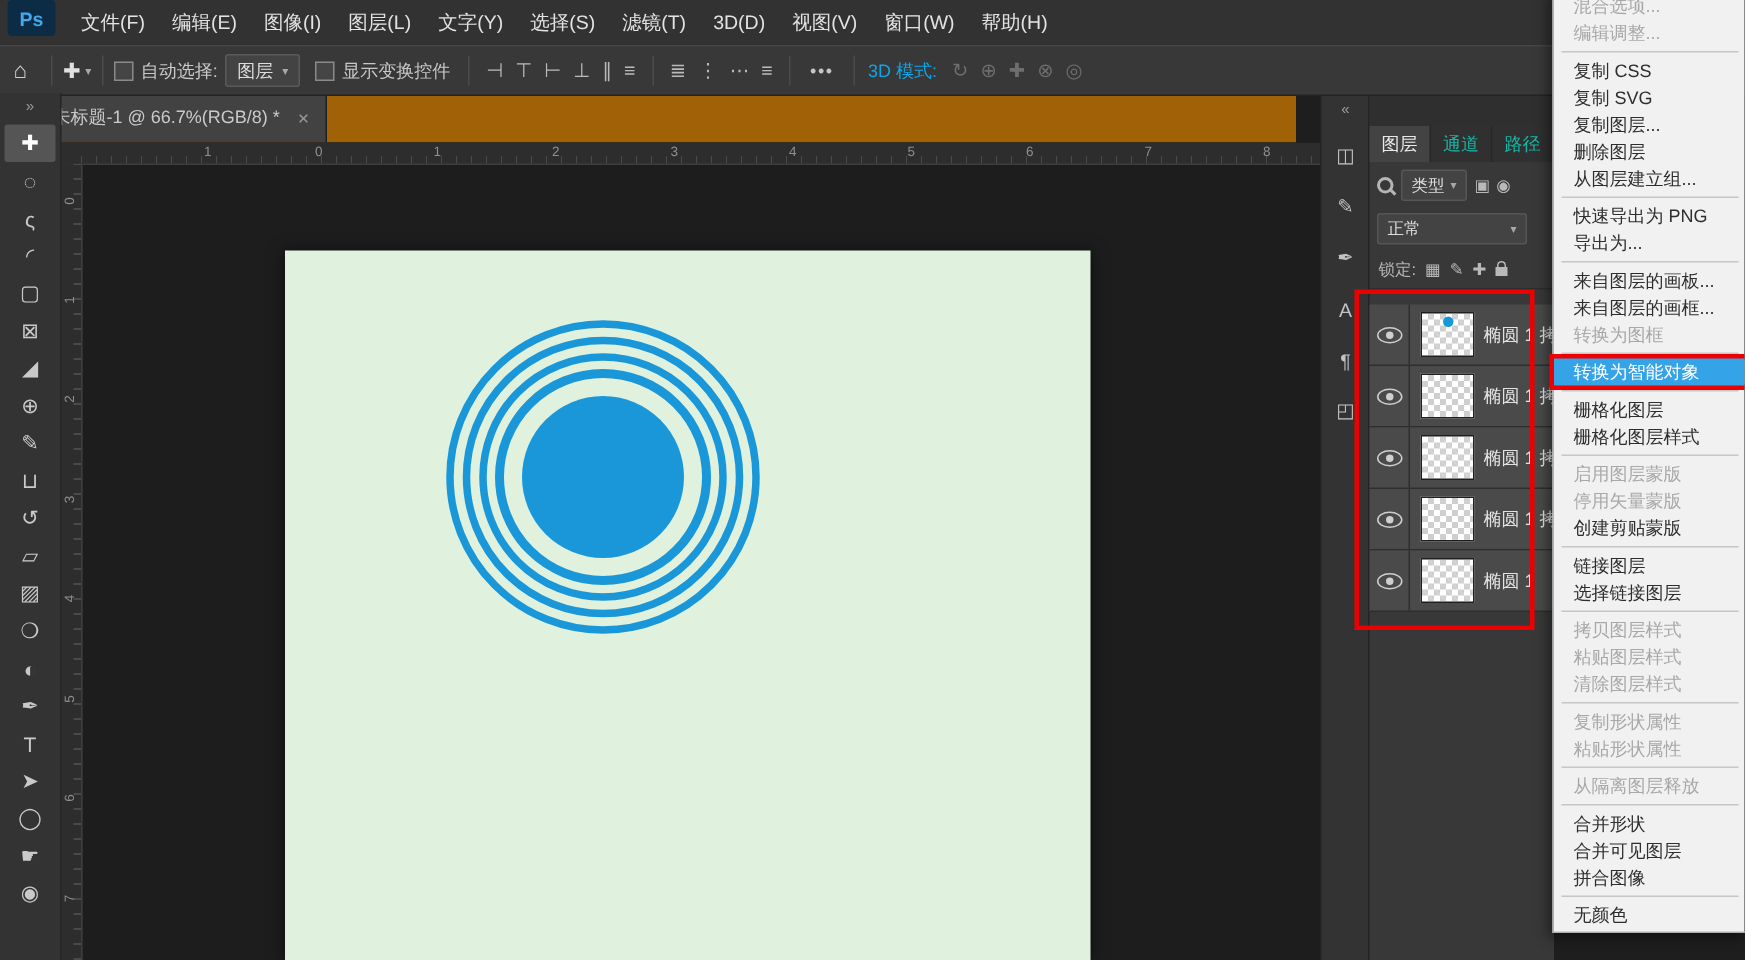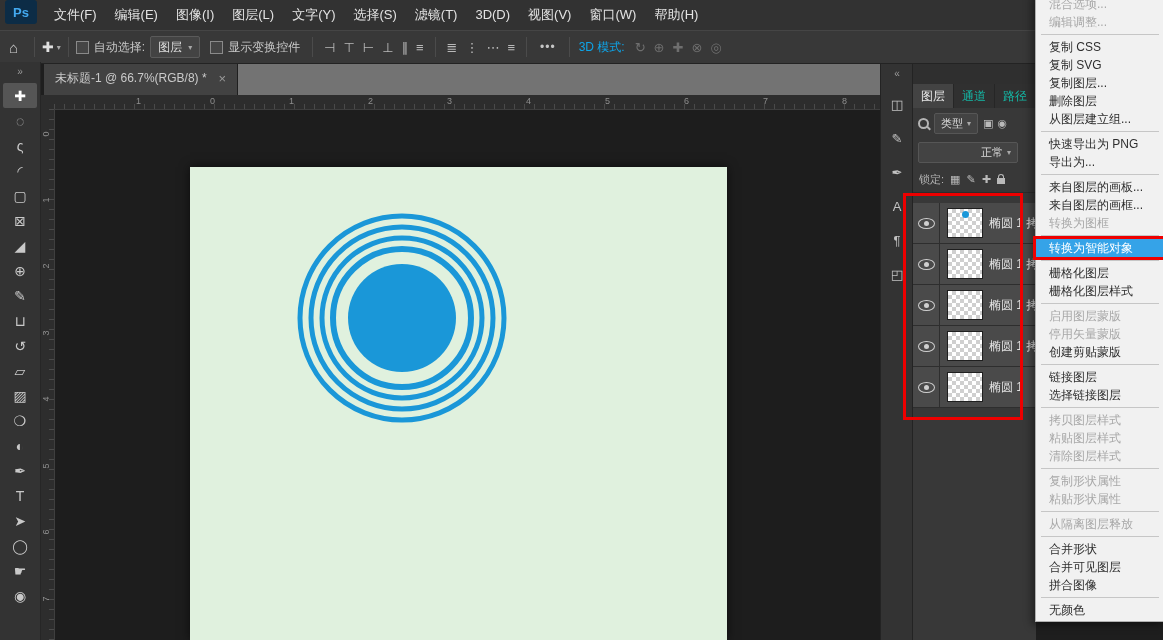--- a/index.html
+++ b/index.html
@@ -26,21 +26,21 @@
   .caret{font-size:8px;color:#a8a8a8;}
   .checkbox{display:inline-block;width:11px;height:11px;border:1px solid #8a8a8a;background:#454545;margin-right:5px;flex:none;}
   .ob-label{margin-right:5px;white-space:nowrap;}
   .dd{display:inline-flex;align-items:center;gap:6px;height:20px;padding:0 7px;background:#434343;
     border:1px solid #5a5a5a;border-radius:2px;color:#ddd;font-size:12px;white-space:nowrap;}
   .opt-icon{font-size:13px;color:#b9b9b9;margin:0 4px;}
   .opt-icon.dim{color:#6e6e6e;}
   .ob-3dlabel{color:#0ea5e9;margin:0 6px 0 2px;white-space:nowrap;}
   .ob-more{color:#c5c5c5;letter-spacing:1px;margin:0 6px;}
   
-  #tabbar{position:absolute;top:62px;left:44px;width:840px;height:33px;background:#737373;display:flex;text-align:center;}
+  #tabbar{position:absolute;top:62px;left:24px;width:840px;height:33px;background:#a16207;display:flex;text-align:center;}
   .doc-tab{display:flex;align-items:center;gap:12px;padding:0 11px;background:#424242;color:#cacaca;
     font-size:12px;border-right:1px solid #1f1f1f;white-space:nowrap;}
   .tab-close{color:#9a9a9a;font-size:13px;}
   
   #toolbar{position:absolute;top:62px;left:0;width:40px;height:578px;background:#333333;
     border-right:1px solid #262626;display:flex;flex-direction:column;align-items:center;z-index:4;}
   .tb-collapse{color:#9a9a9a;font-size:10px;margin:4px 0 6px;}
   .tool{width:34px;height:25px;display:flex;align-items:center;justify-content:center;
     color:#c9c9c9;font-size:14px;flex:none;}
   .tool.selected{background:#555555;border-radius:2px;color:#ffffff;}
@@ -277,21 +277,21 @@
     <span class="dd-small">
       <span>类型</span>
       <span class="caret">▾</span>
     </span>
     <span style="display:flex;gap:4px;">
         <span class="mini-icon">▣</span>
         <span class="mini-icon">◉</span>
       </span>
   </div>
   <div class="blend-row">
-    <span class="dd-small" style="min-width:86px;justify-content:flex-end;">
+    <span class="dd-small" style="min-width:86px;justify-content:space-between;">
       <span>正常</span>
       <span class="caret">▾</span>
     </span>
   </div>
   <div class="lock-row">
     <span>锁定:</span>
     <span style="display:flex;gap:6px;align-items:center;">
         <span class="mini-icon">▦</span>
         <span class="mini-icon">✎</span>
         <span class="mini-icon">✚</span>

